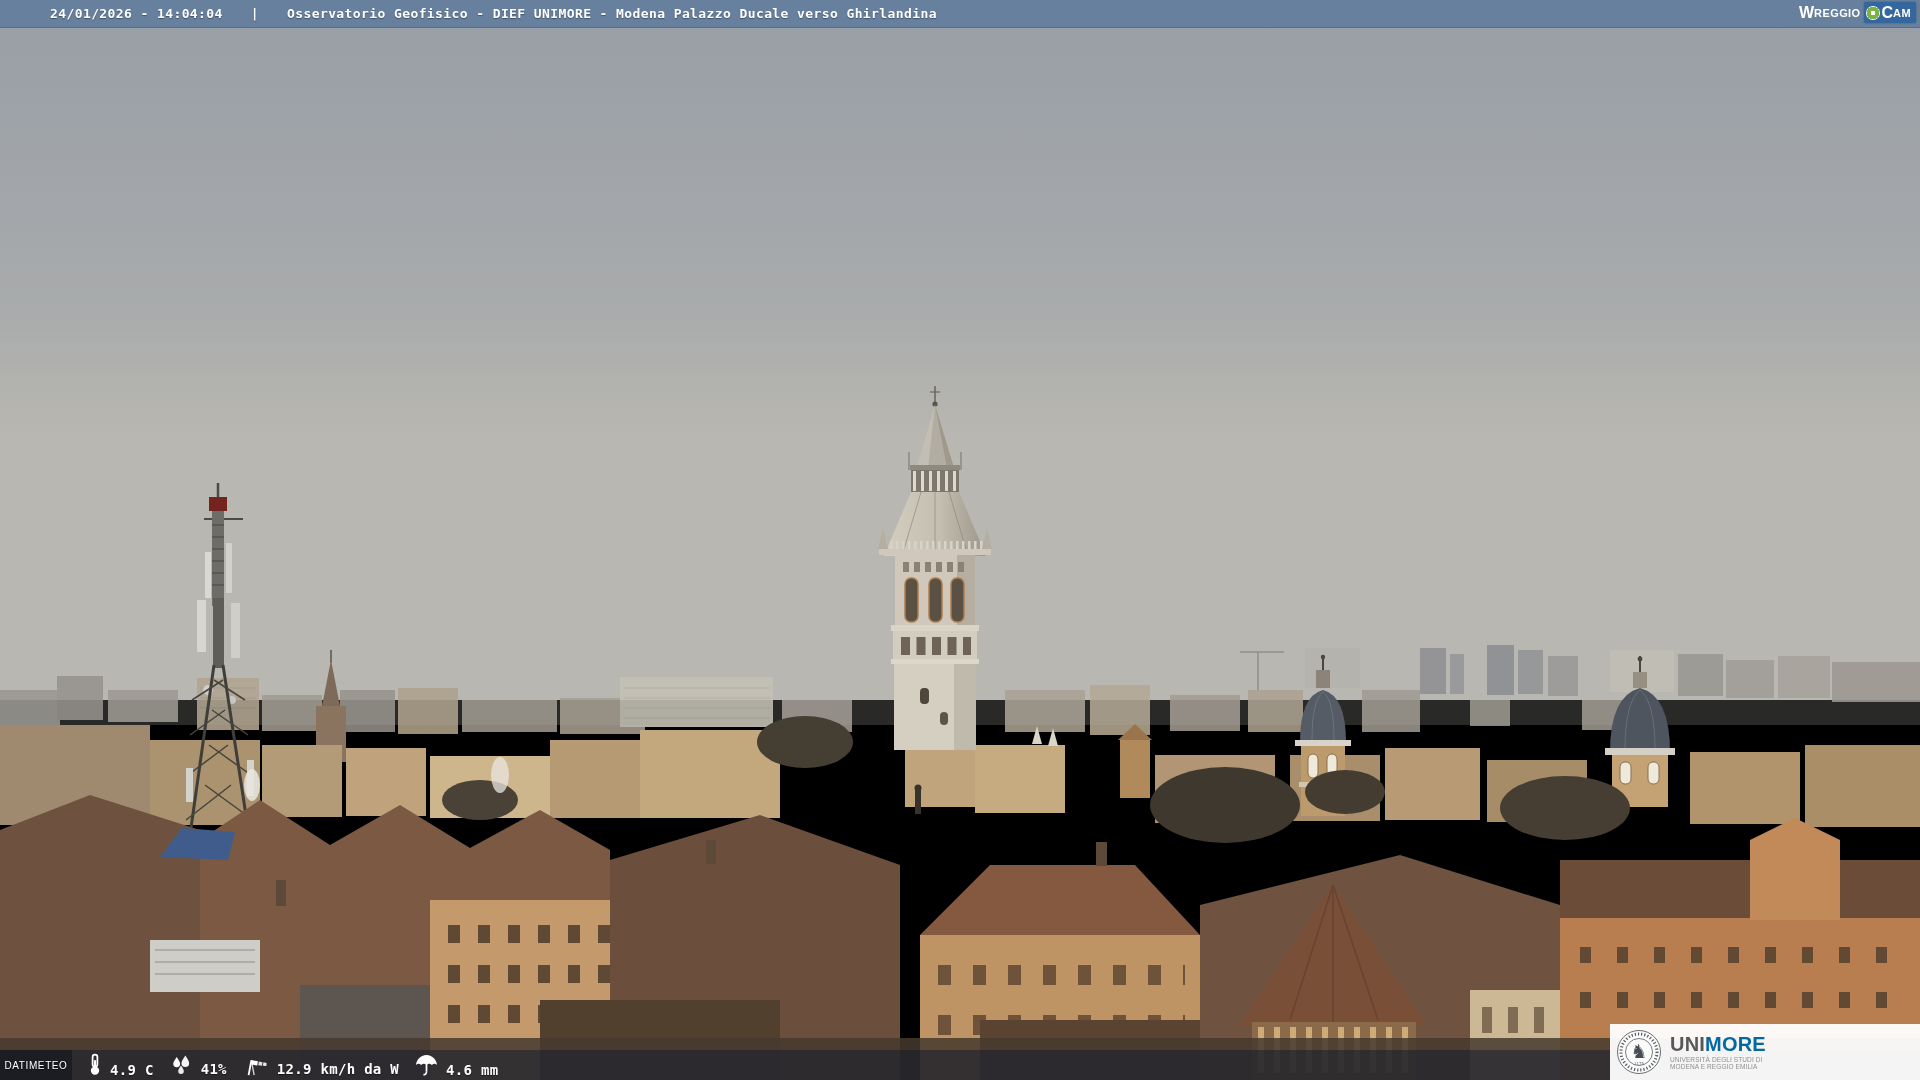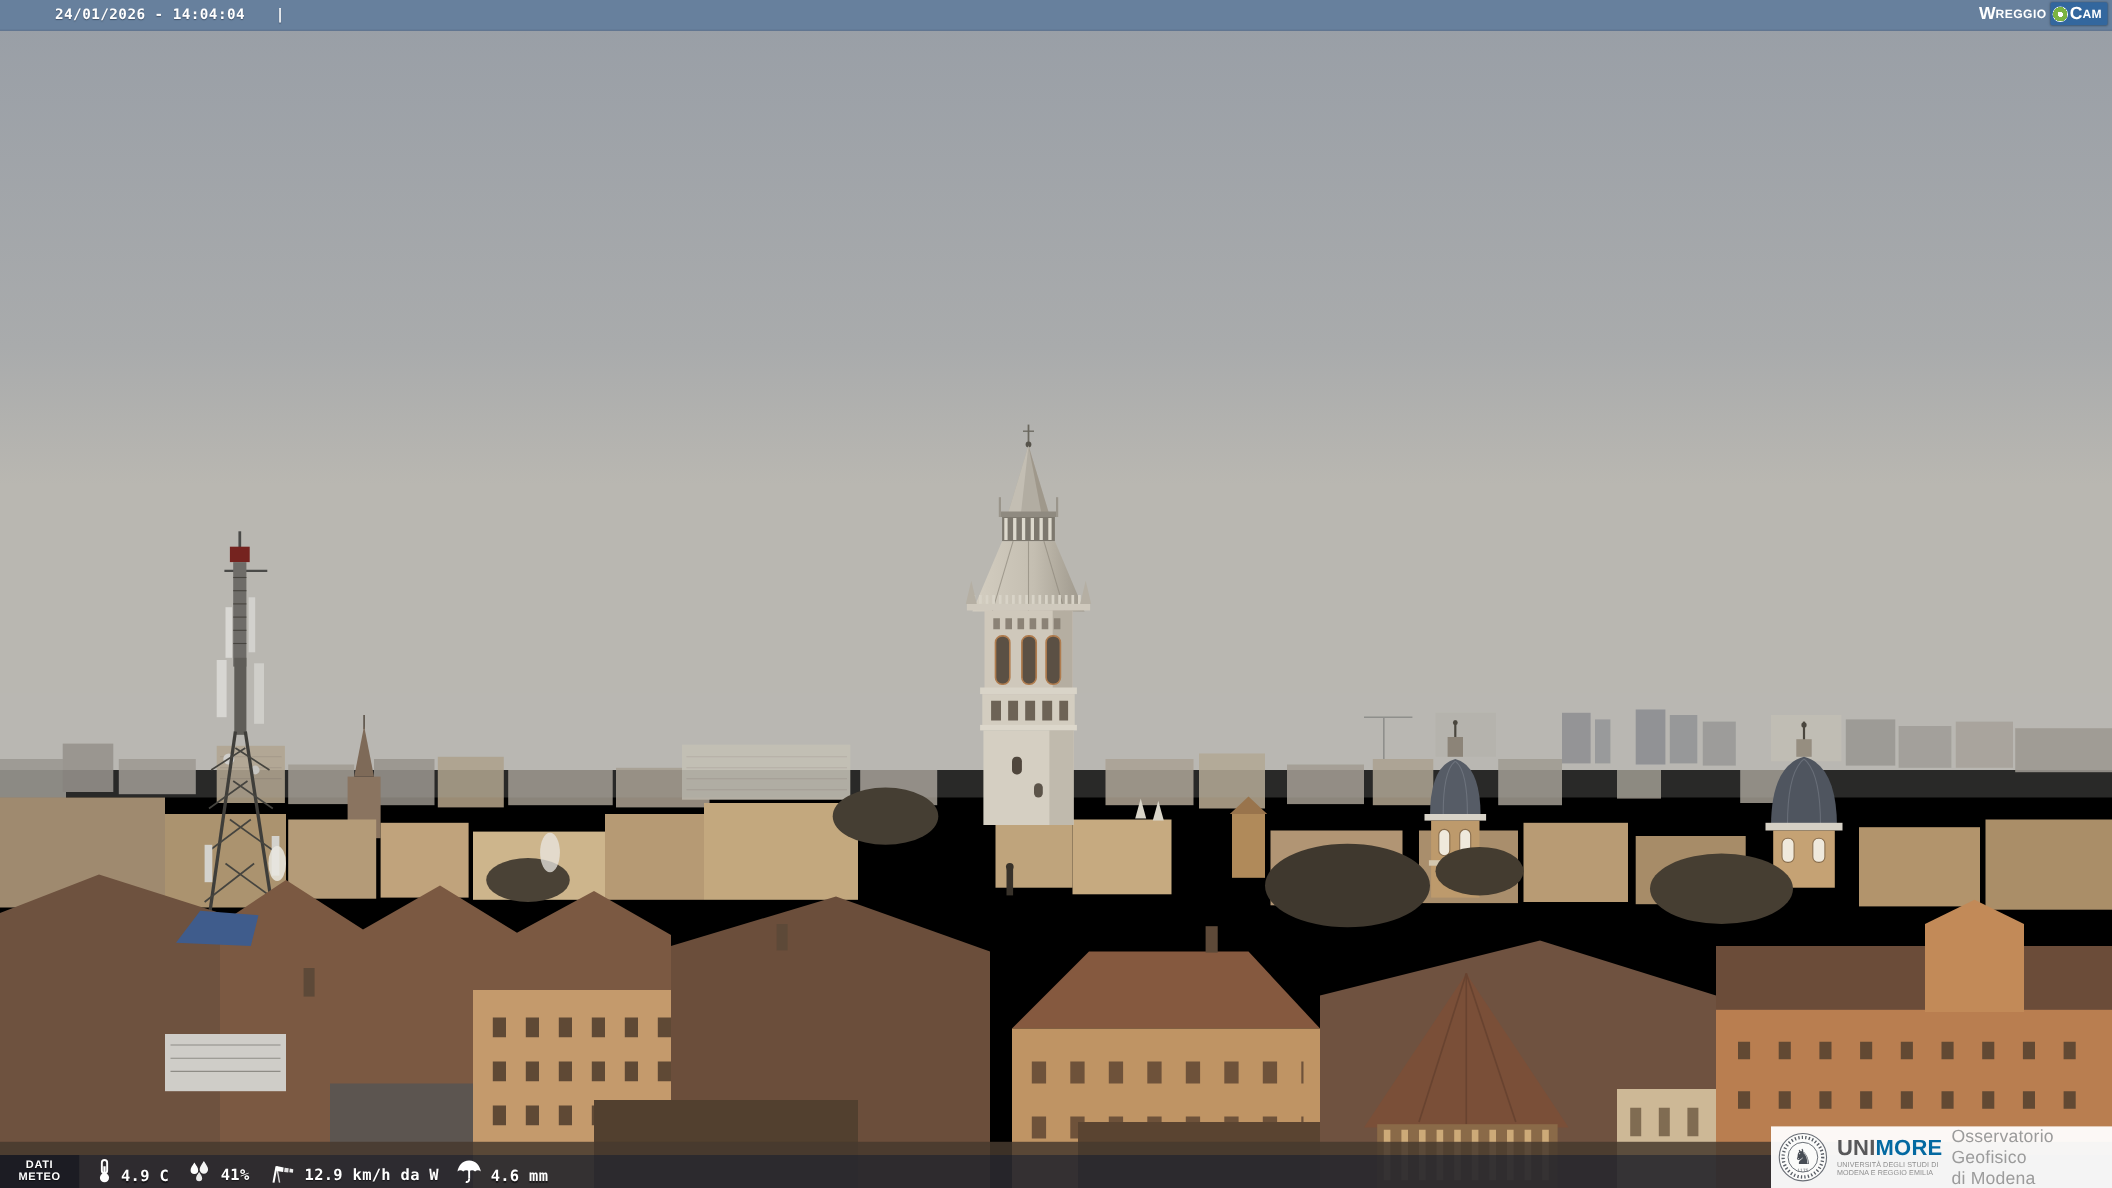--- a/index.html
+++ b/index.html
@@ -24,22 +24,22 @@
   .cam-box{display:flex;align-items:center;background:#33679e;border-radius:2px;
            height:21px;padding:0 5px 0 2px;margin-left:3px;box-shadow:0 0 2px rgba(0,0,0,.35);}
   .cam-dot{width:14px;height:14px;border-radius:50%;margin-right:2px;
            background:radial-gradient(circle at 50% 50%, #ffffff 0 2.5px, #7cb342 2.5px 6.5px, #ffffff 6.5px);}
 
   
   .meteobar{position:absolute;left:0;right:0;top:1050px;height:30px;
             background:rgba(16,26,46,.5);display:flex;align-items:center;color:#fff;
             text-shadow:0 1px 1px rgba(0,0,0,.55);}
   .meteo-label{width:72px;height:30px;background:rgba(6,10,22,.45);
-               display:flex;flex-direction:column;align-items:center;justify-content:center;
-               font-family:"Liberation Sans",sans-serif;font-size:10px;font-weight:bold;
+               display:flex;flex-direction:row;align-items:center;justify-content:center;
+               font-family:"Liberation Sans",sans-serif;font-size:10px;font-weight:normal;
                line-height:11px;letter-spacing:.6px;}
   .meteo-item{display:flex;align-items:flex-end;font-size:14px;font-weight:bold;
               letter-spacing:.3px;margin-left:15px;}
   .meteo-item svg{margin-right:7px;display:block;}
 
   
   .unibox{position:absolute;left:1610px;top:1024px;width:310px;height:56px;
           background:rgba(255,255,255,.95);display:flex;align-items:center;
           font-family:"Liberation Sans",sans-serif;cursor:pointer;}
   .seal{margin-left:6px;flex:0 0 auto;}
@@ -285,20 +285,21 @@
 
     <g>
       <ellipse cx="252" cy="785" rx="8" ry="16" fill="#e9e7e1" opacity="0.85"></ellipse>
       <ellipse cx="500" cy="775" rx="9" ry="18" fill="#e9e7e1" opacity="0.75"></ellipse>
     </g>
   </svg>
 
   <header class="topbar">
     <span class="dt">24/01/2026 - 14:04:04</span>
     <span class="sep">|</span>
+    <span class="title">Osservatorio Geofisico - DIEF UNIMORE - Modena Palazzo Ducale verso Ghirlandina</span>
   </header>
 
   <div class="wcam">
     <span class="wm-big">W</span>
       <span class="wm-small">REGGIO</span>
     <span class="cam-box">
       <span class="cam-dot"></span>
       <span class="wm-big">C</span>
         <span class="wm-small">AM</span>
     </span>
@@ -359,19 +360,15 @@
     </svg>
     <div class="uni-block">
       <div class="uni-name">
         <span>UNI</span><span class="more">MORE</span>
       </div>
       <div class="uni-sub">
         <div>UNIVERSITÀ DEGLI STUDI DI</div>
         <div>MODENA E REGGIO EMILIA</div>
       </div>
     </div>
-    <div class="org-block">
-      <div>Osservatorio Geofisico</div>
-      <div>di Modena</div>
-    </div>
   </div>
 
 </div>
 
 </body></html>

